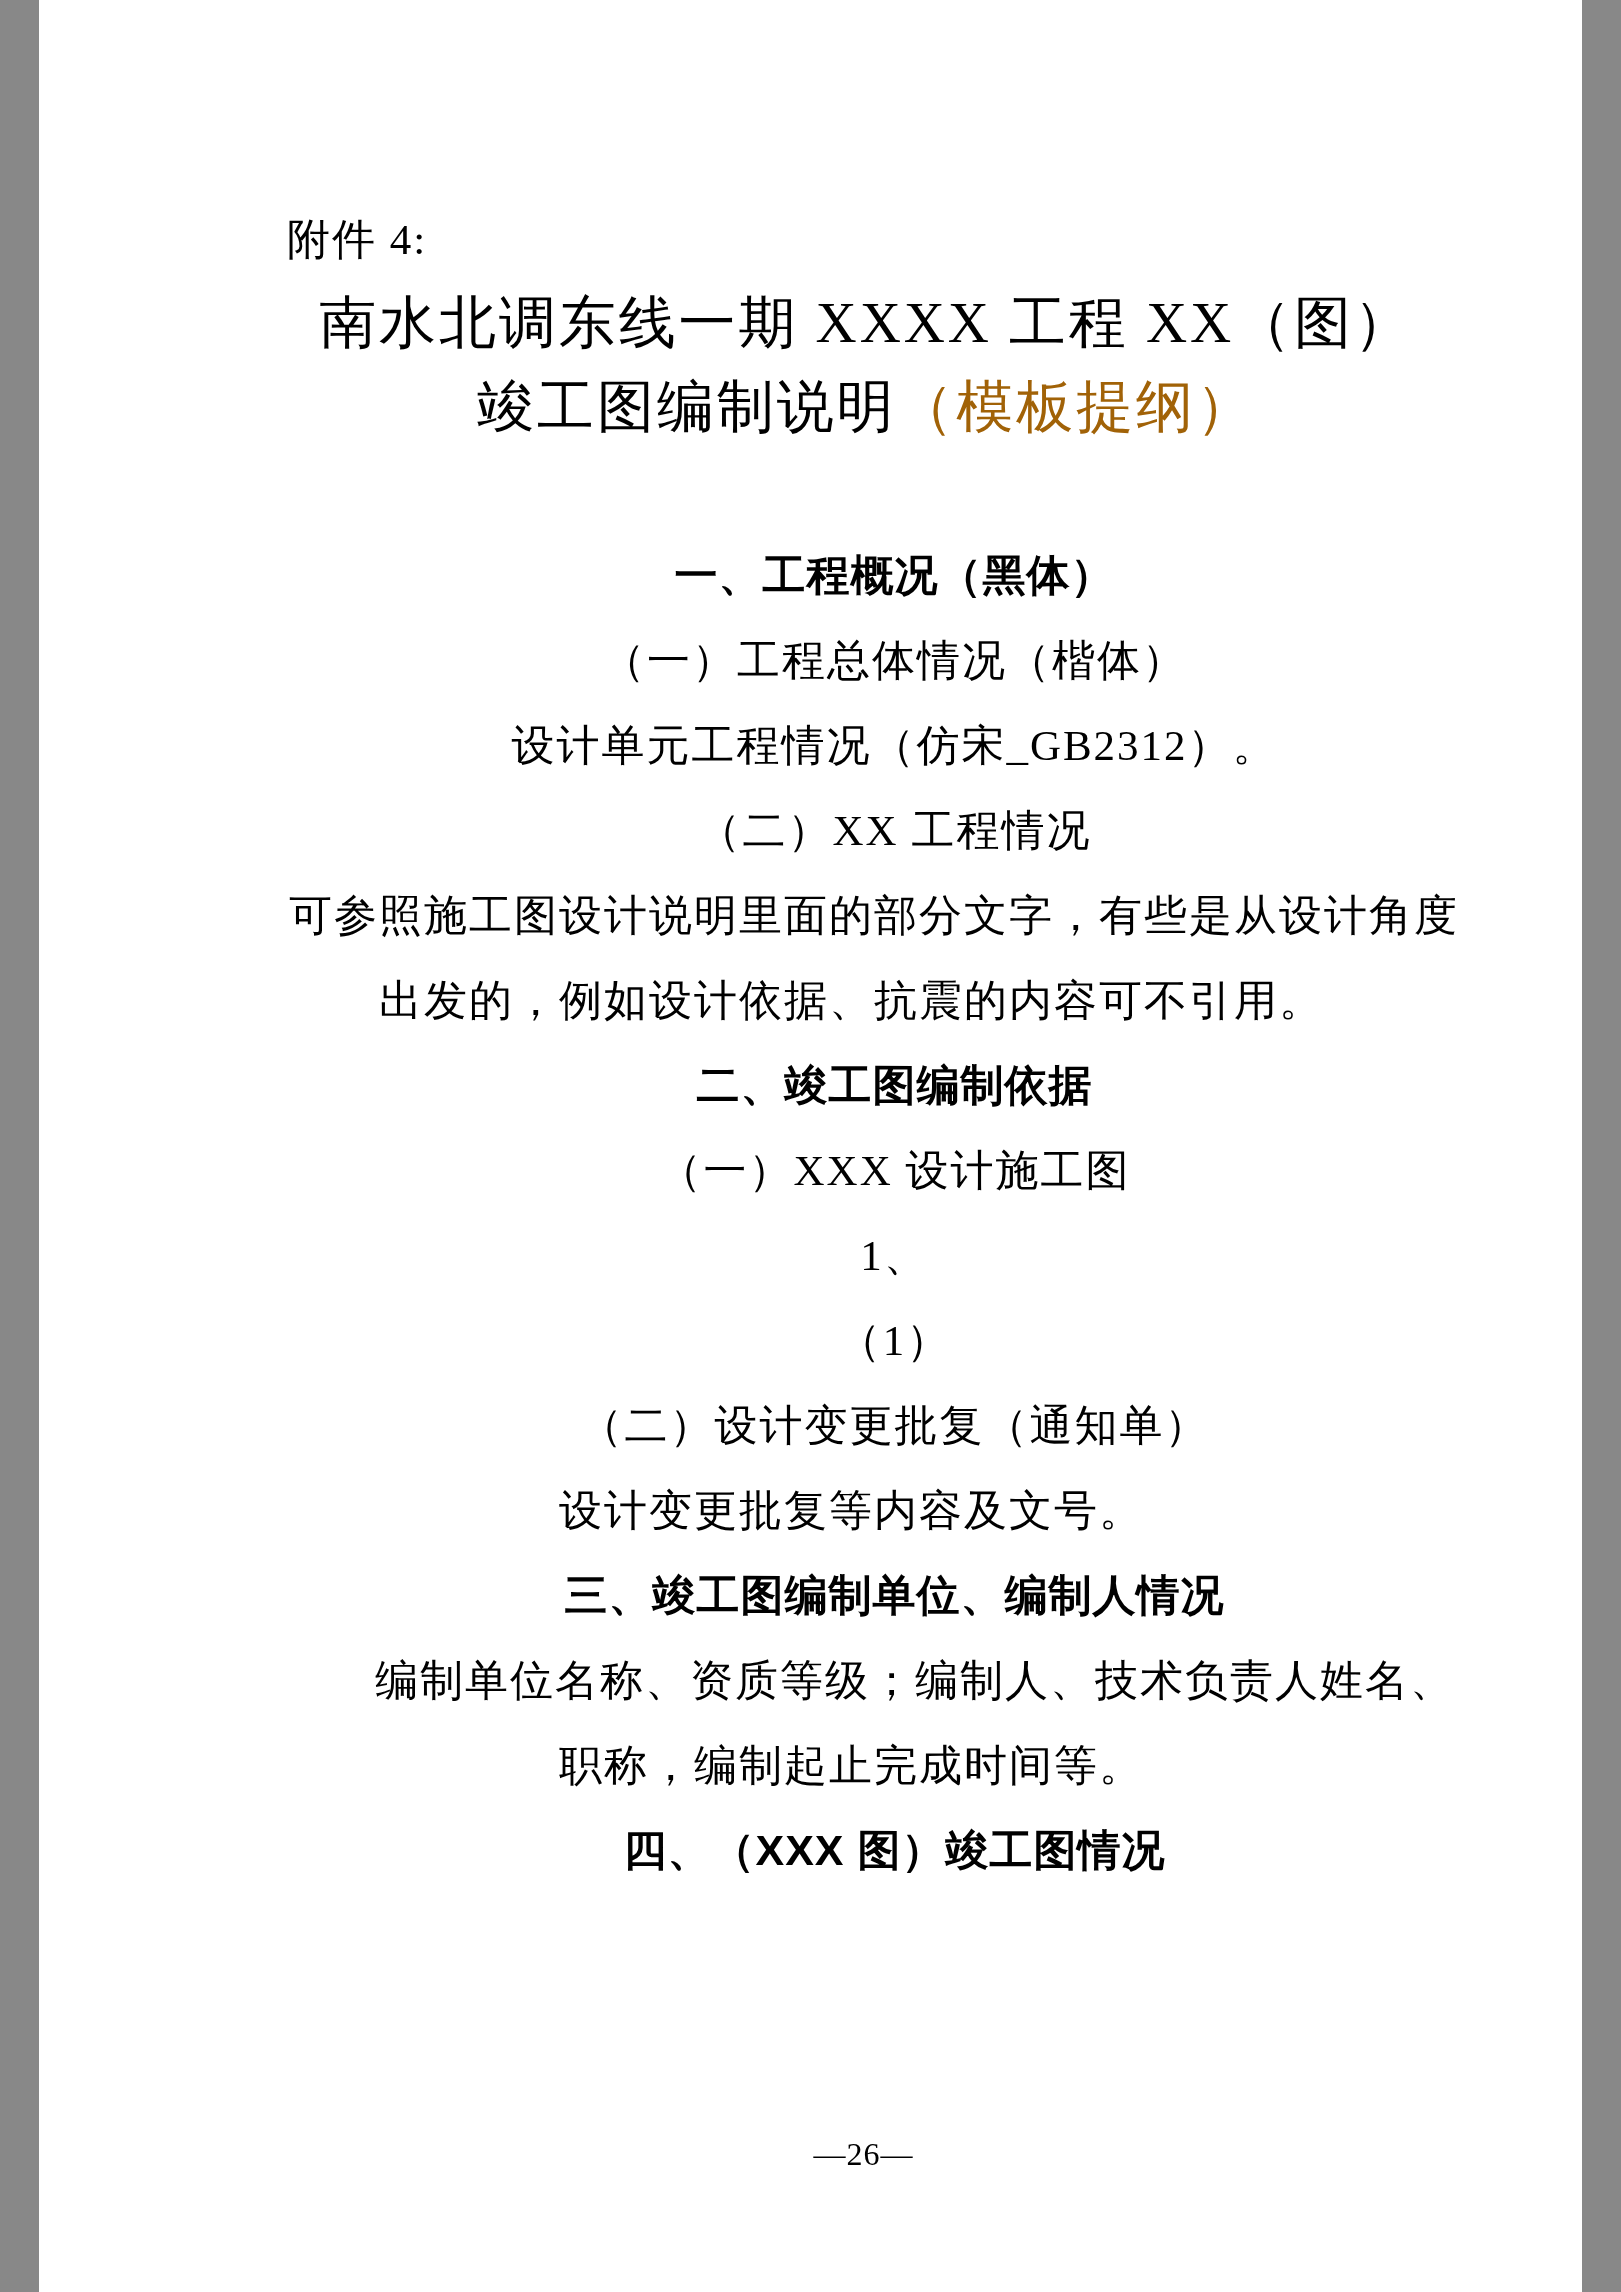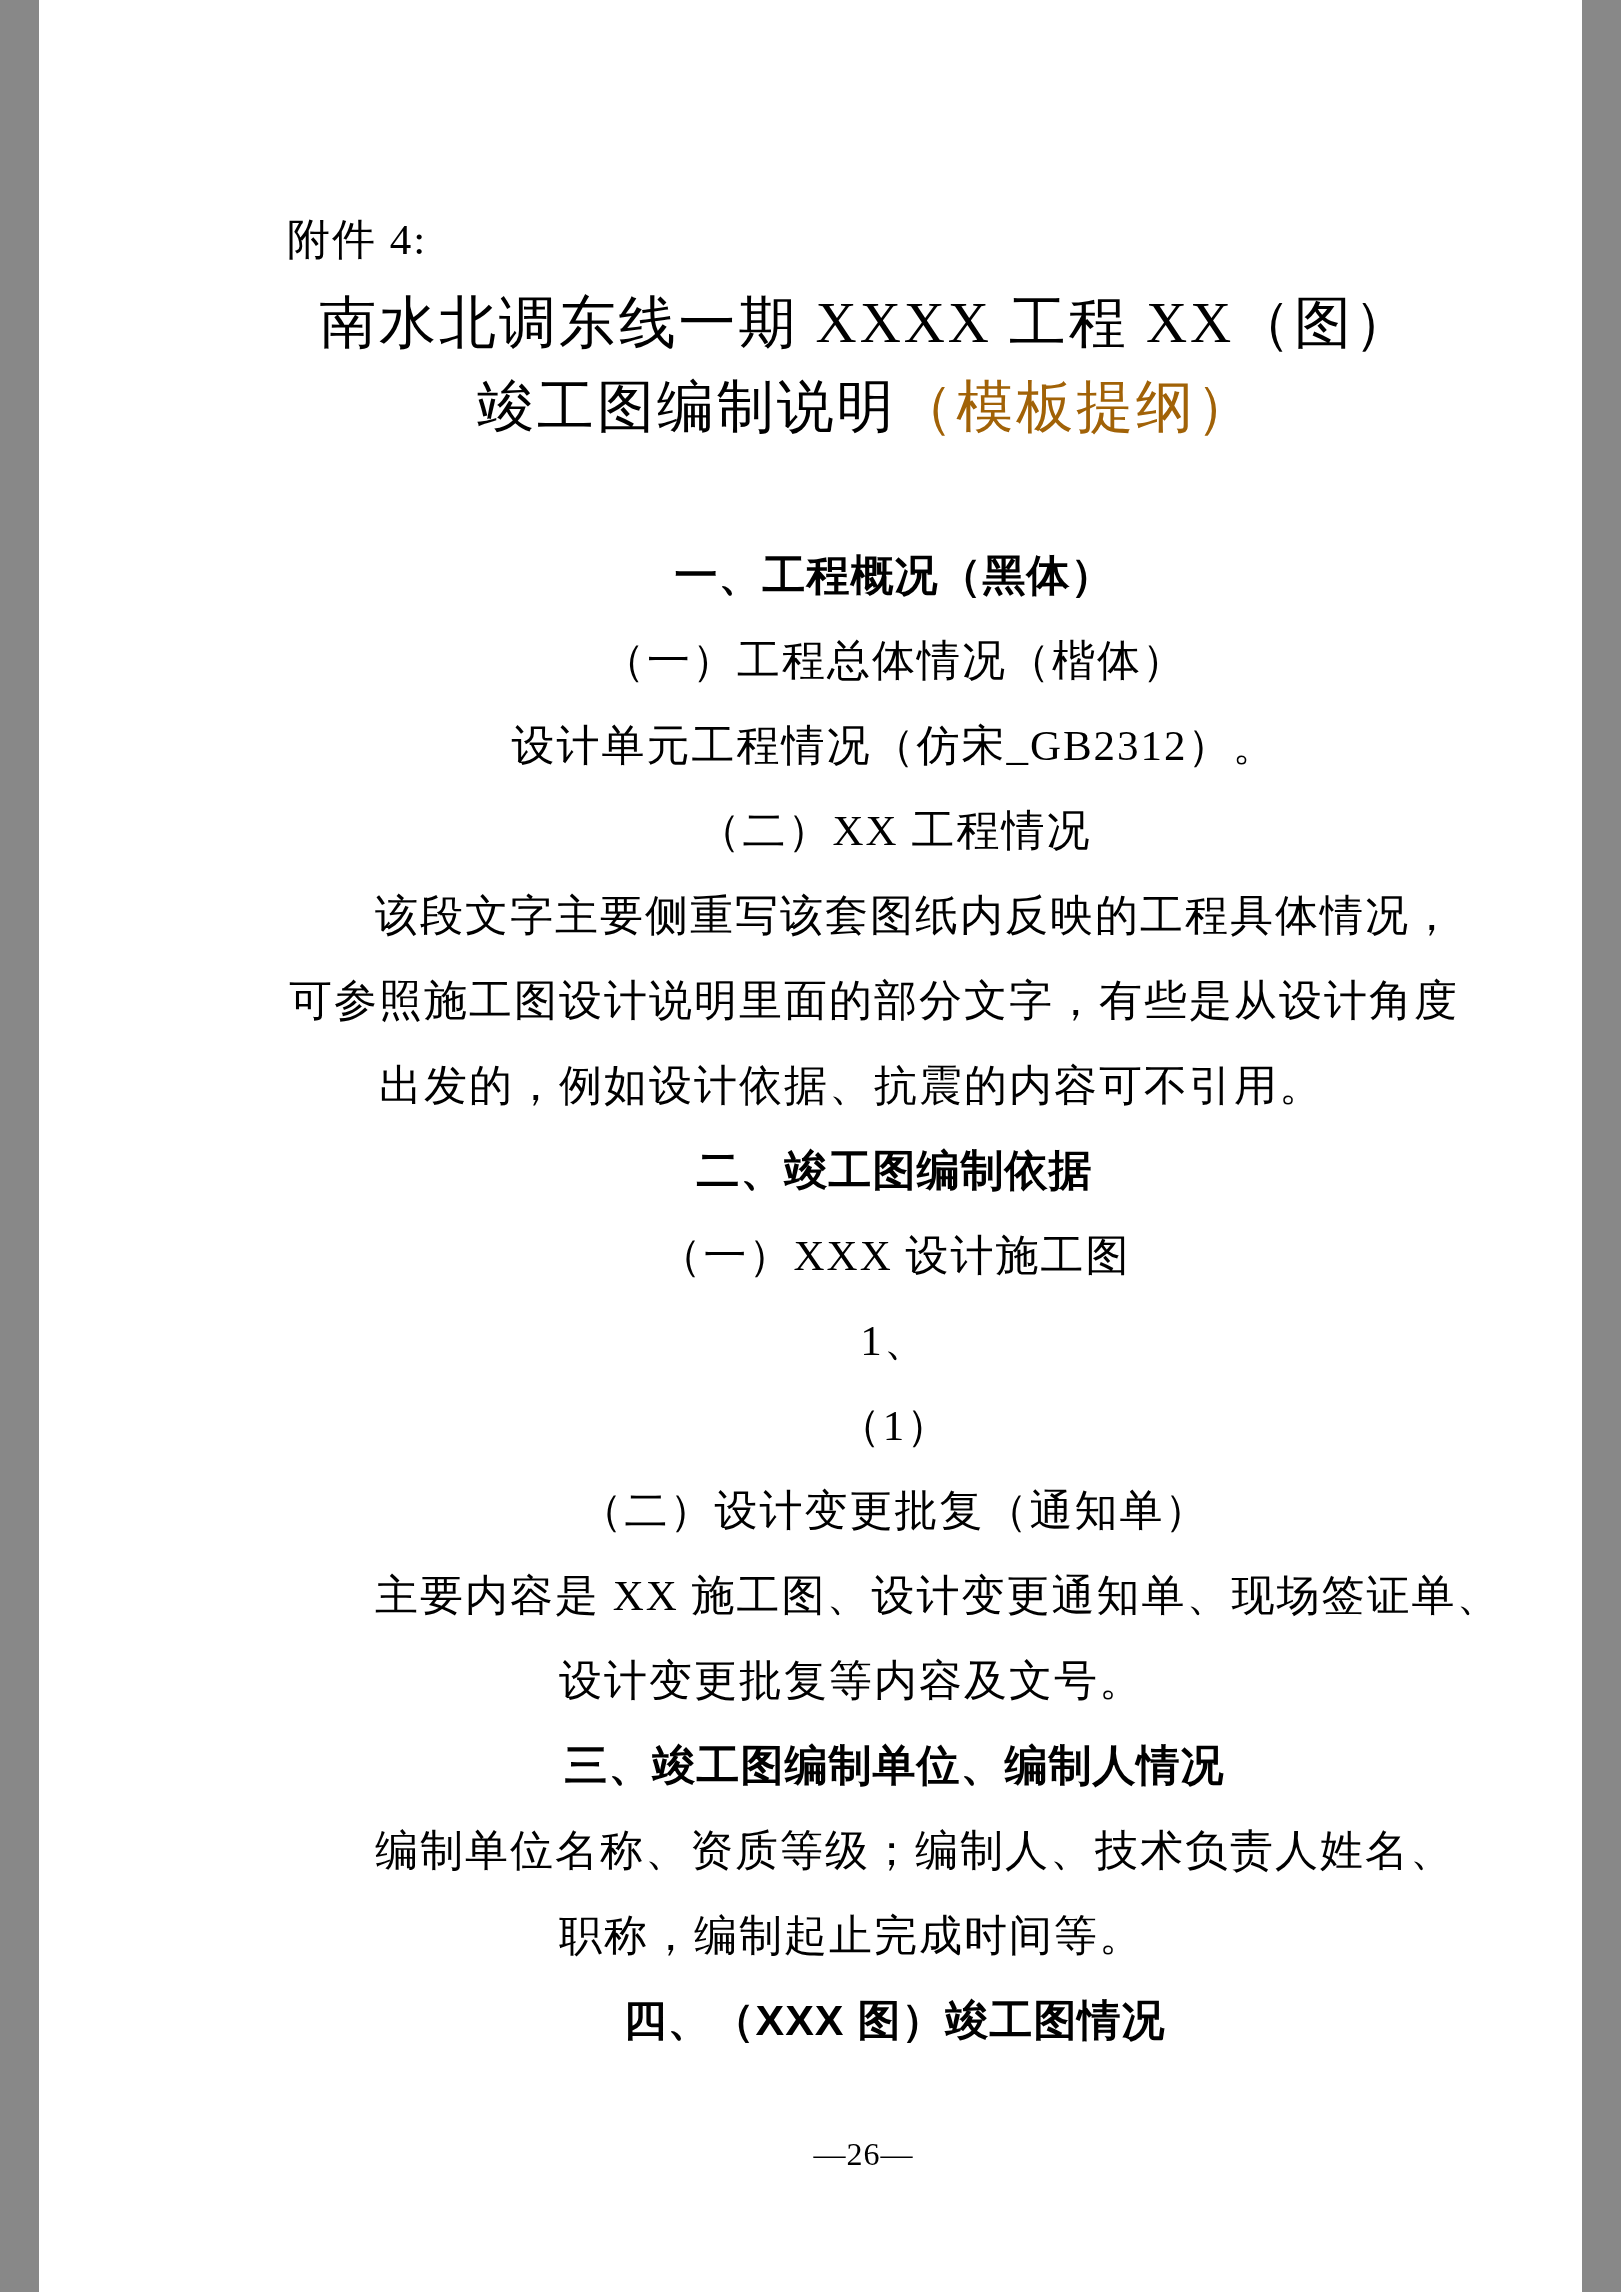--- a/index.html
+++ b/index.html
@@ -83,29 +83,27 @@
     <div class="title-line">南水北调东线一期 XXXX 工程 XX（图）</div>
     <div class="title-line"><span>竣工图编制说明</span><span class="title-red" style="color: #a16207;">（模板提纲）</span></div>
   </div>
 
   <div class="body-block">
 
   <div class="line heading indent">一、工程概况（黑体）</div>
       <div class="line kaiti indent">（一）工程总体情况（楷体）</div>
       <div class="line fangsong indent">设计单元工程情况（仿宋_GB2312）。</div>
       <div class="line kaiti indent">（二）XX 工程情况</div>
-      <div class="line fangsong indent">该段文字主要侧重写该套图纸内反映的工程具体情况，</div>
       <div class="line fangsong">可参照施工图设计说明里面的部分文字，有些是从设计角度</div>
       <div class="line fangsong">出发的，例如设计依据、抗震的内容可不引用。</div>
       <div class="line heading indent">二、竣工图编制依据</div>
       <div class="line kaiti indent">（一）XXX 设计施工图</div>
       <div class="line fangsong indent">1、</div>
       <div class="line fangsong indent">（1）</div>
       <div class="line kaiti indent">（二）设计变更批复（通知单）</div>
-      <div class="line fangsong indent">主要内容是 XX 施工图、设计变更通知单、现场签证单、</div>
       <div class="line fangsong">设计变更批复等内容及文号。</div>
       <div class="line heading indent">三、竣工图编制单位、编制人情况</div>
       <div class="line fangsong indent">编制单位名称、资质等级；编制人、技术负责人姓名、</div>
       <div class="line fangsong">职称，编制起止完成时间等。</div>
       <div class="line heading indent">四、（XXX 图）竣工图情况</div>
     </div>
 
   <div class="page-number">—26—</div>
 
 </div>

